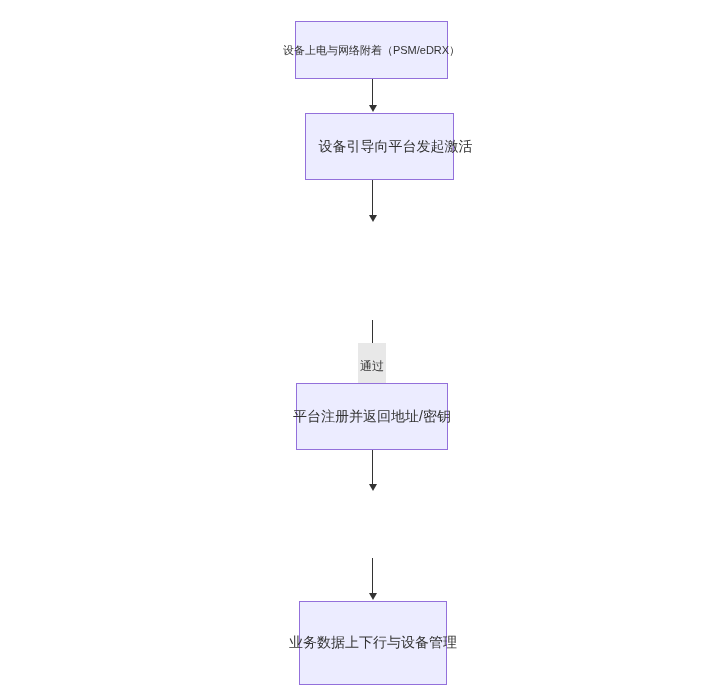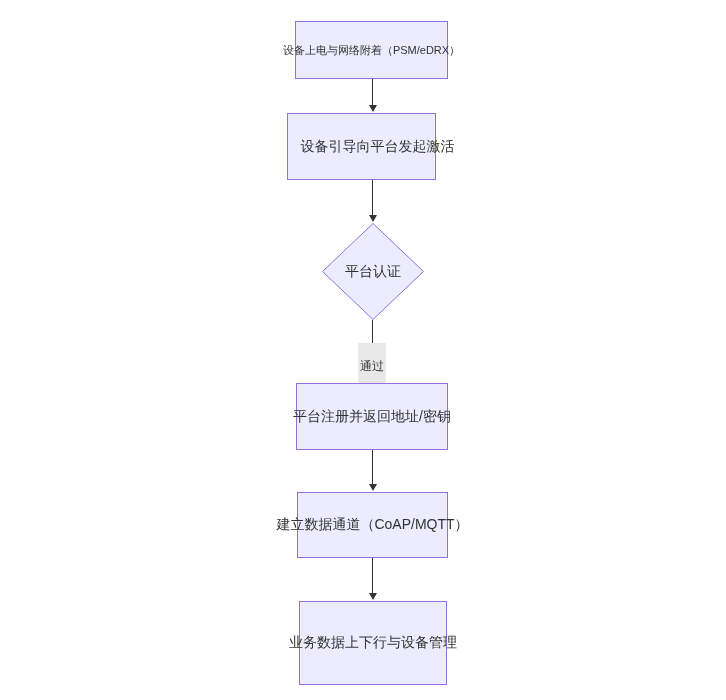--- a/index.html
+++ b/index.html
@@ -81,57 +81,47 @@
   <div class="node small-text" style="left:295px; top:21px; width:153px; height:58px;">
     <div class="node-line">设备上电与网络附着</div>
     <div class="node-line">（PSM/eDRX）</div>
   </div>
 
   <div class="edge" style="left:368px; top:79px; height:33px;">
     <div class="edge-line"></div>
     <div class="edge-arrowhead"></div>
   </div>
 
-  <div class="node" style="left:287px; top:113px; width:149px; height:67px;padding-left:32px;">
+  <div class="node" style="left:305px; top:113px; width:149px; height:67px;padding-left:32px;">
     <div class="node-line">设备引导</div>
     <div class="node-line">向平台发起激活</div>
   </div>
 
   <div class="edge" style="left:368px; top:180px; height:42px;">
     <div class="edge-line"></div>
     <div class="edge-arrowhead"></div>
   </div>
 
-  <div class="diamond-wrap" style="left:322px; top:223px; width:102px; height:97px;">
-    <svg width="102" height="97" viewBox="0 0 102 97">
-      <polygon points="51,0.5 101.5,48.5 51,96.5 0.5,48.5" style="fill:var(--node-fill, #ECECFF); stroke:var(--node-border, #9370DB); stroke-width:1;"></polygon>
-    </svg>
-    <div class="diamond-label">平台认证</div>
-  </div>
 
   <div class="edge" style="left:368px; top:320px; height:62px;">
     <div class="edge-line"></div>
     <div class="edge-arrowhead"></div>
   </div>
   <div class="edge-label" style="left:372px; top:343px;">通过</div>
 
   <div class="node" style="left:296px; top:383px; width:152px; height:67px;">
     <div class="node-line">平台注册</div>
     <div class="node-line">并返回地址/密钥</div>
   </div>
 
   <div class="edge" style="left:368px; top:450px; height:41px;">
     <div class="edge-line"></div>
     <div class="edge-arrowhead"></div>
   </div>
 
-  <div class="node" style="left:297px; top:492px; width:151px; height:66px;">
-    <div class="node-line">建立数据通道</div>
-    <div class="node-line">（CoAP/MQTT）</div>
-  </div>
 
   <div class="edge" style="left:368px; top:558px; height:42px;">
     <div class="edge-line"></div>
     <div class="edge-arrowhead"></div>
   </div>
 
   <div class="node" style="left:299px; top:601px; width:148px; height:84px;">
     <div class="node-line">业务数据上下行</div>
     <div class="node-line">与设备管理</div>
   </div>

